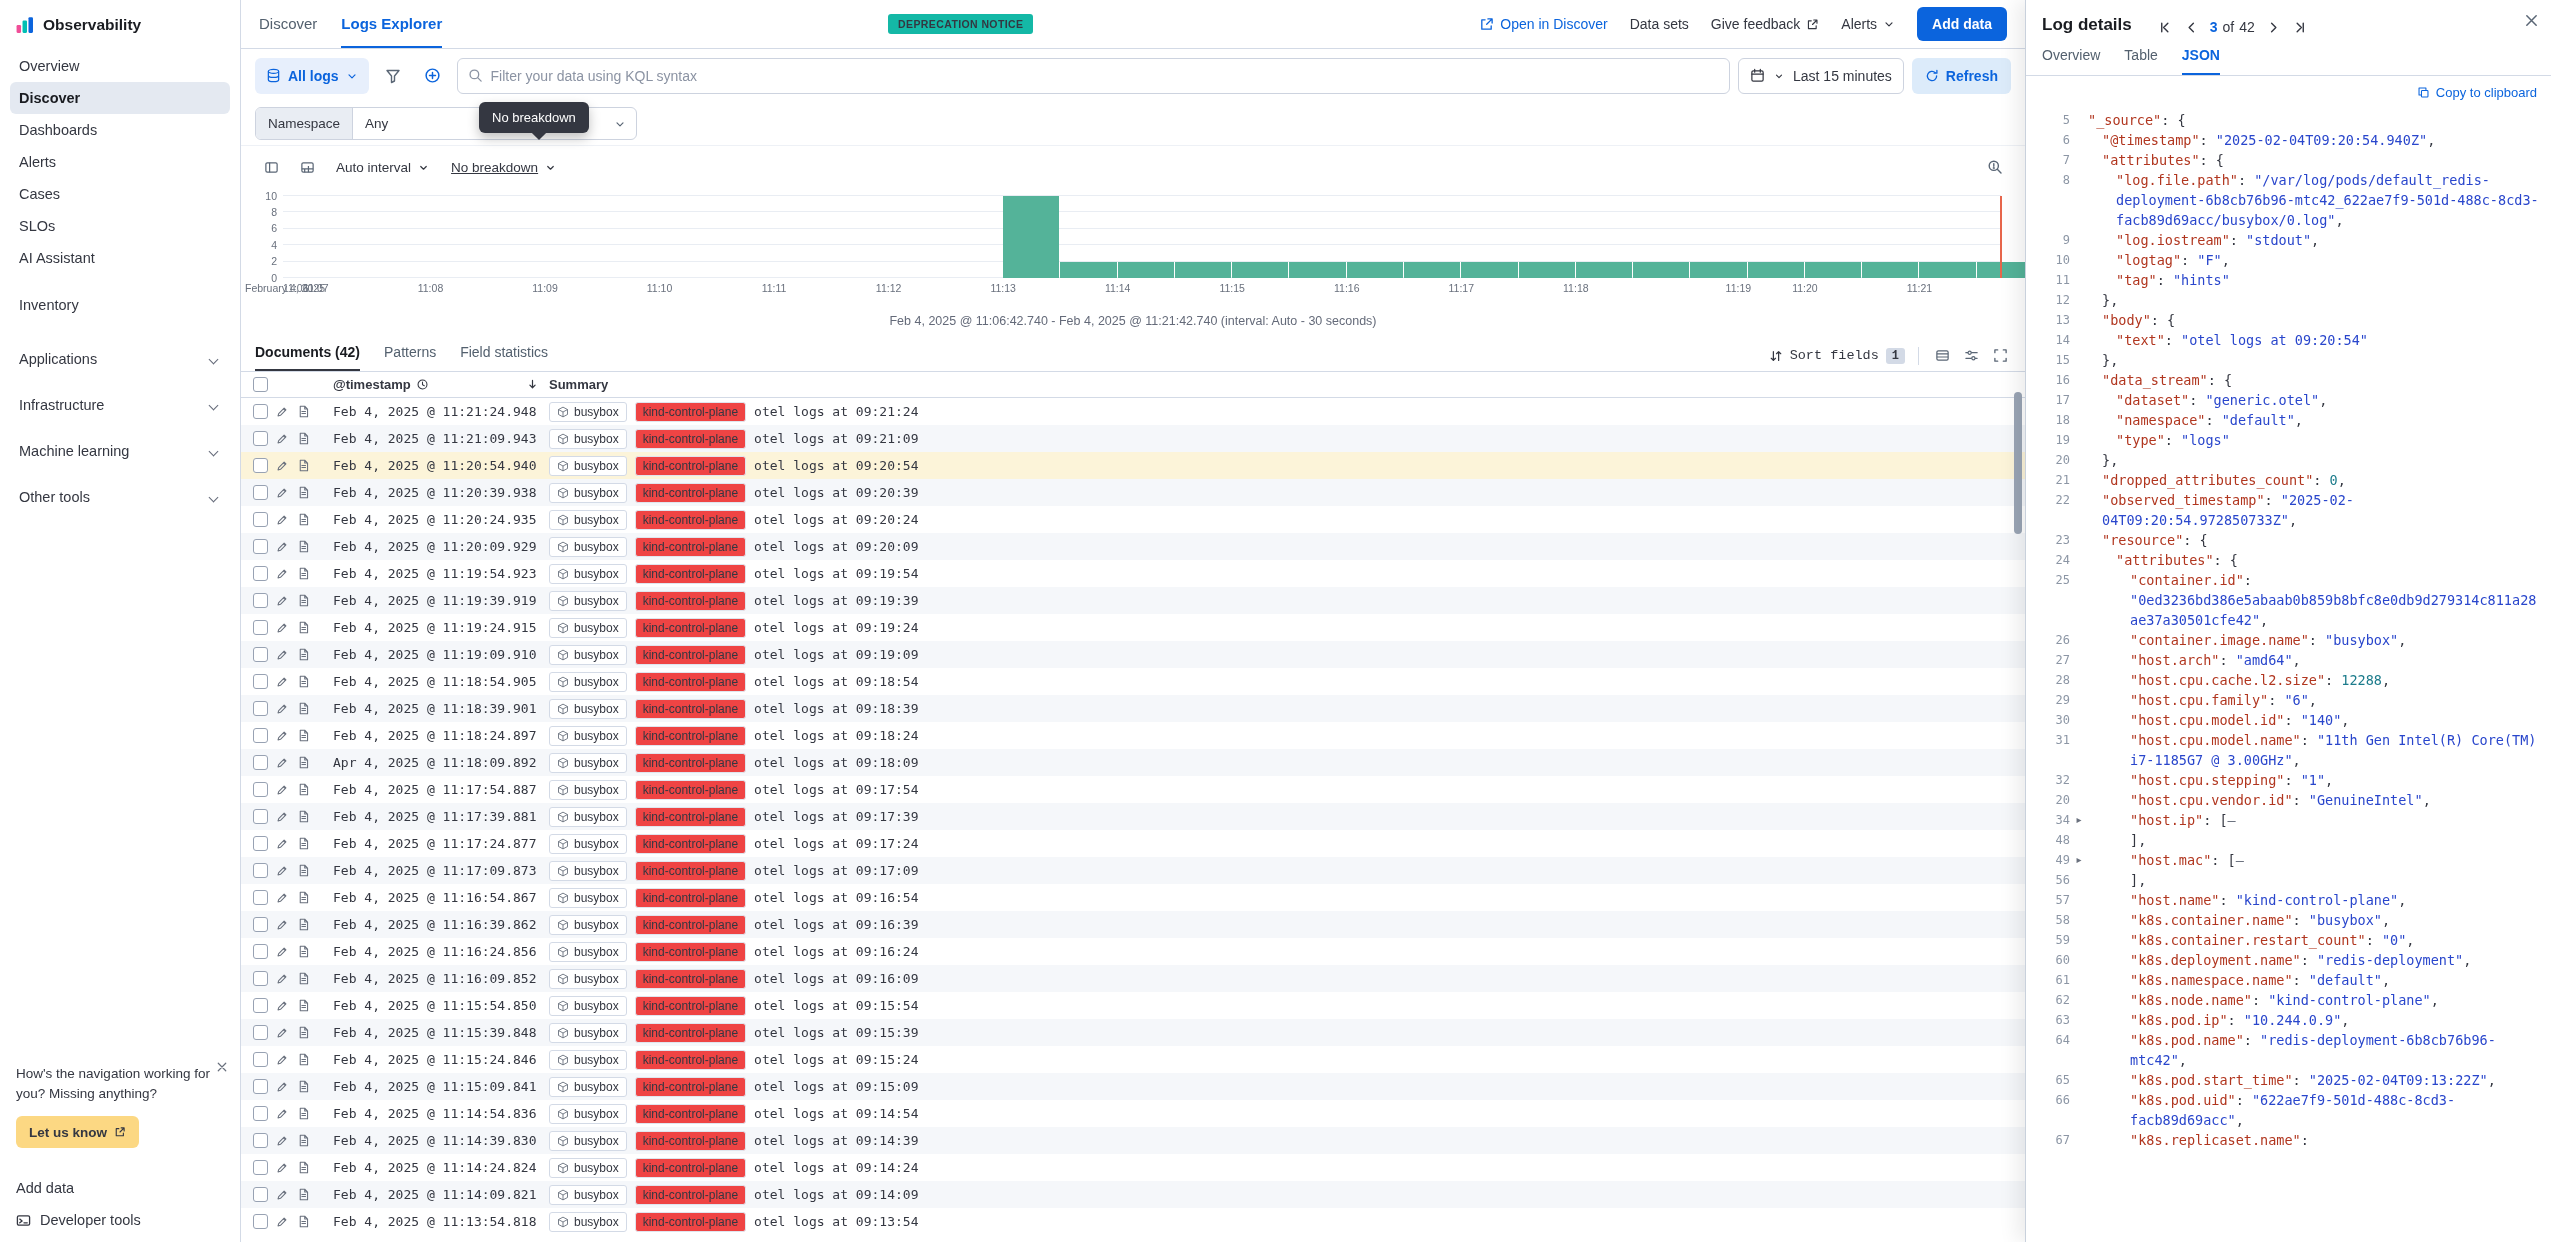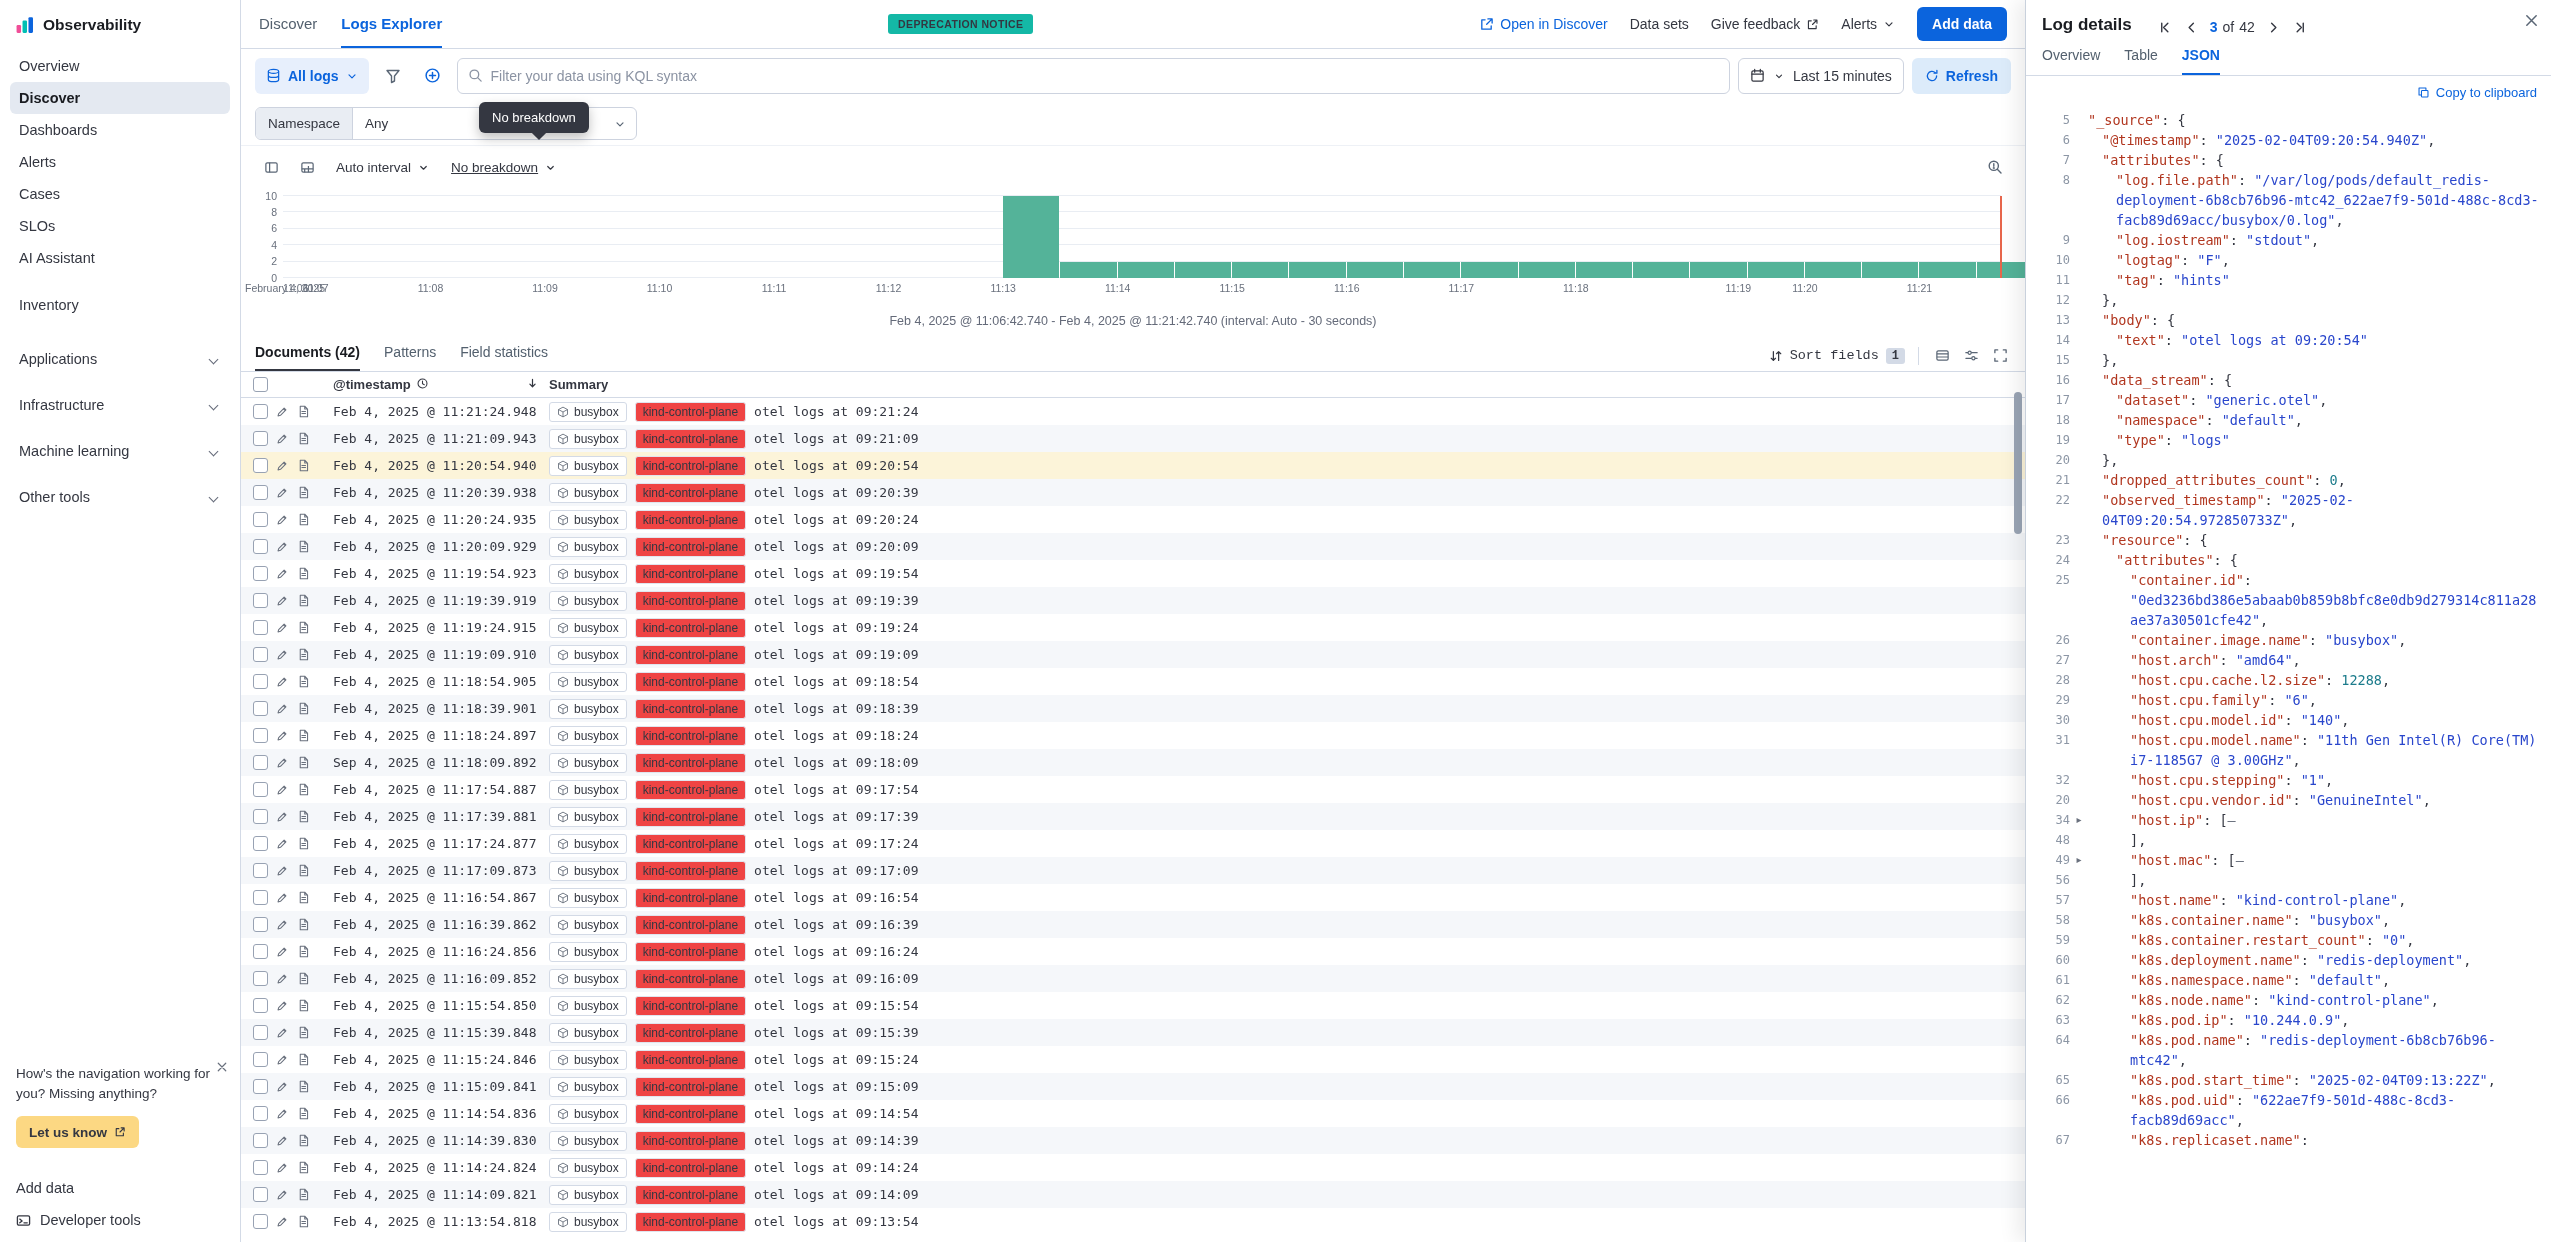--- a/index.html
+++ b/index.html
@@ -81,21 +81,21 @@
   .doctabs-right{margin-left:auto;display:flex;align-items:center;gap:8px;padding-bottom:5px}
   .sort-btn{display:flex;align-items:center;gap:7px;font-size:13.5px;color:#343741;cursor:pointer;background:none;border:none;font-family:Liberation Mono, monospace}
   .count-badge{background:#d3dae6;border-radius:3px;font-size:12px;padding:1px 6px;font-weight:600}
   .vsep{width:1px;height:18px;background:#d3dae6;margin:0 5px}
   .tool-ic{color:#5a6675;cursor:pointer;display:flex;padding:3px}
 
   .grid{position:relative;flex:1;overflow:hidden;display:flex;flex-direction:column;min-height:0}
   .grid-header{display:flex;height:26px;align-items:center;border-bottom:1px solid #d3dae6;font-weight:700;font-size:13px;flex:none}
   .grid-body{flex:1;overflow:hidden}
   .cell-lead{width:92px;min-width:92px;display:flex;align-items:center;gap:8px;padding-left:12px}
-  .cell-ts{width:212px;min-width:212px;display:flex;align-items:flex-start;gap:5px}
+  .cell-ts{width:212px;min-width:212px;display:flex;align-items:center;gap:5px}
   .cell-sum{flex:1;display:flex;align-items:center;gap:8px;padding-left:4px;min-width:0;overflow:hidden}
   .hdr-arrow{margin-left:auto;margin-right:6px;color:#343741;display:flex}
   .row{display:flex;height:27px;align-items:center}
   .row.alt{background:#f5f7fa}
   .row.hl{background:#fcf4d9}
   .checkbox{width:15px;height:15px;border:1px solid #98a2b3;border-radius:3px;background:#fff;flex:none;cursor:pointer}
   .row-icon{color:#69707d;display:flex;cursor:pointer}
   .ts-text{font-size:13px;color:#343741}
   .badge{display:inline-flex;align-items:center;gap:5px;height:20px;padding:0 7px;border-radius:3px;font-size:12px;background:#fff;border:1px solid #d3dae6;white-space:nowrap;cursor:pointer}
   .badge.gray{background:#ef4444;border-color:#e0e5ee}
@@ -950,21 +950,21 @@
                 </svg>
       </span>
       <span class="row-icon">
         <svg width="13" height="13" viewBox="0 0 16 16" fill="none" stroke="currentColor" stroke-width="1.3" stroke-linejoin="round">
                   <path d="M4 1.5h5.5L13 5v9.5H4zM9.5 1.5V5H13"></path>
                   <path d="M6 8h4.5M6 10.5h4.5" stroke-linecap="round"></path>
                 </svg>
       </span>
     </div>
     <div class="cell-ts">
-      <span class="ts-text mono">Sep 4, 2025 @ 11:18:09.892</span>
+      <span class="ts-text mono">Apr 4, 2025 @ 11:18:09.892</span>
     </div>
     <div class="cell-sum">
       <span class="badge">
         <span class="bic">
           <svg width="12" height="12" viewBox="0 0 16 16" fill="none" stroke="currentColor" stroke-width="1.2" stroke-linejoin="round">
                     <path d="M8 1.5 14 4.7v6.6L8 14.5 2 11.3V4.7z"></path>
                     <path d="M2 4.7 8 8l6-3.3M8 8v6.5"></path>
                   </svg>
         </span>
         <span>busybox</span>

